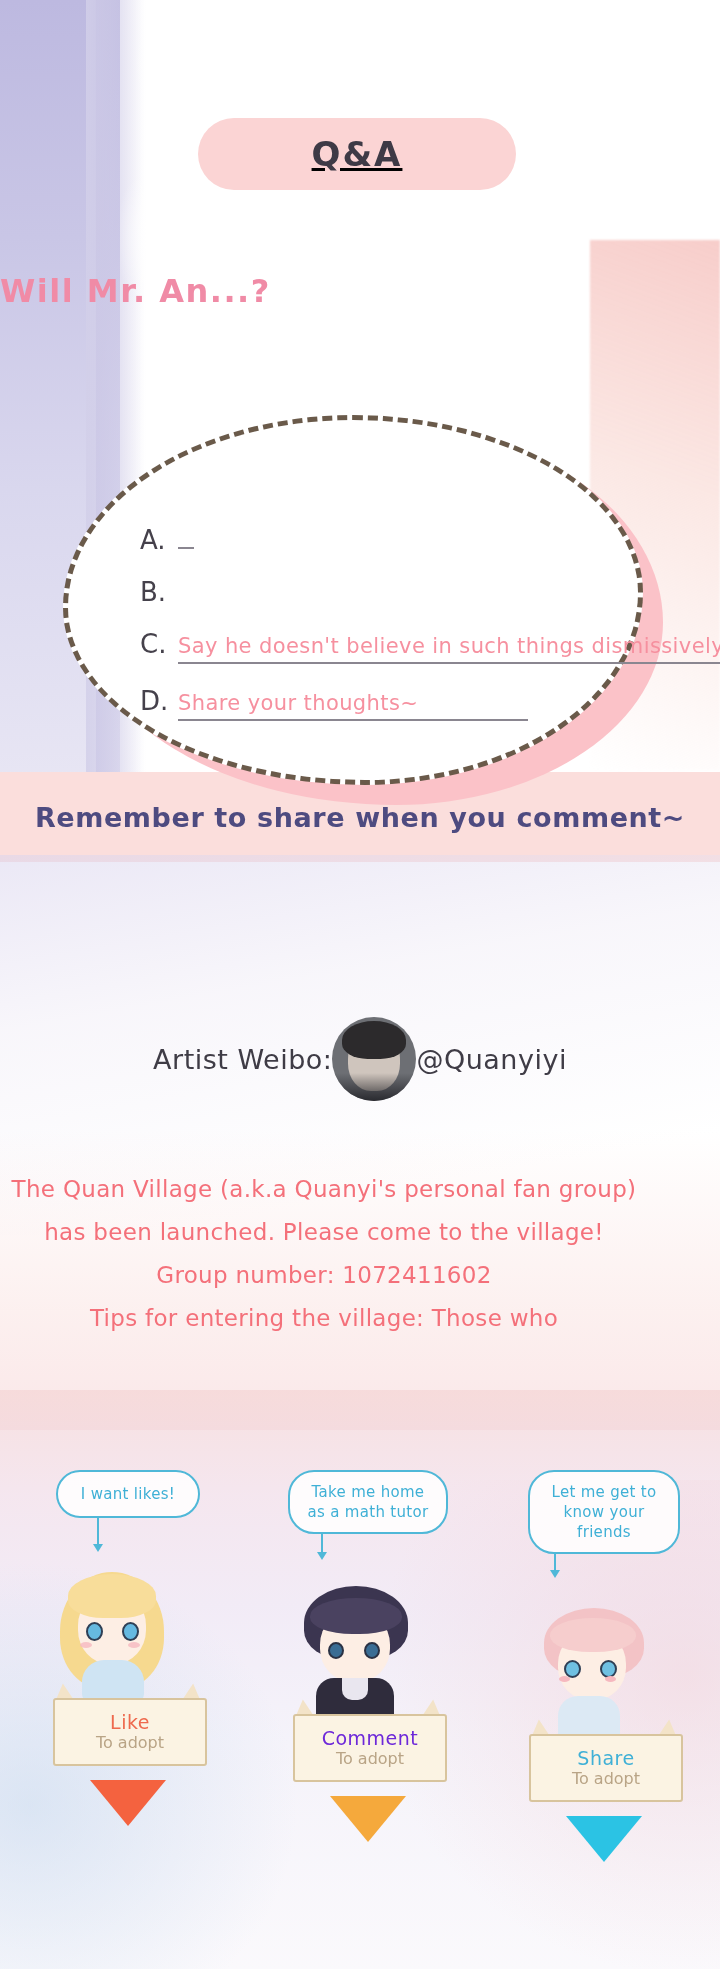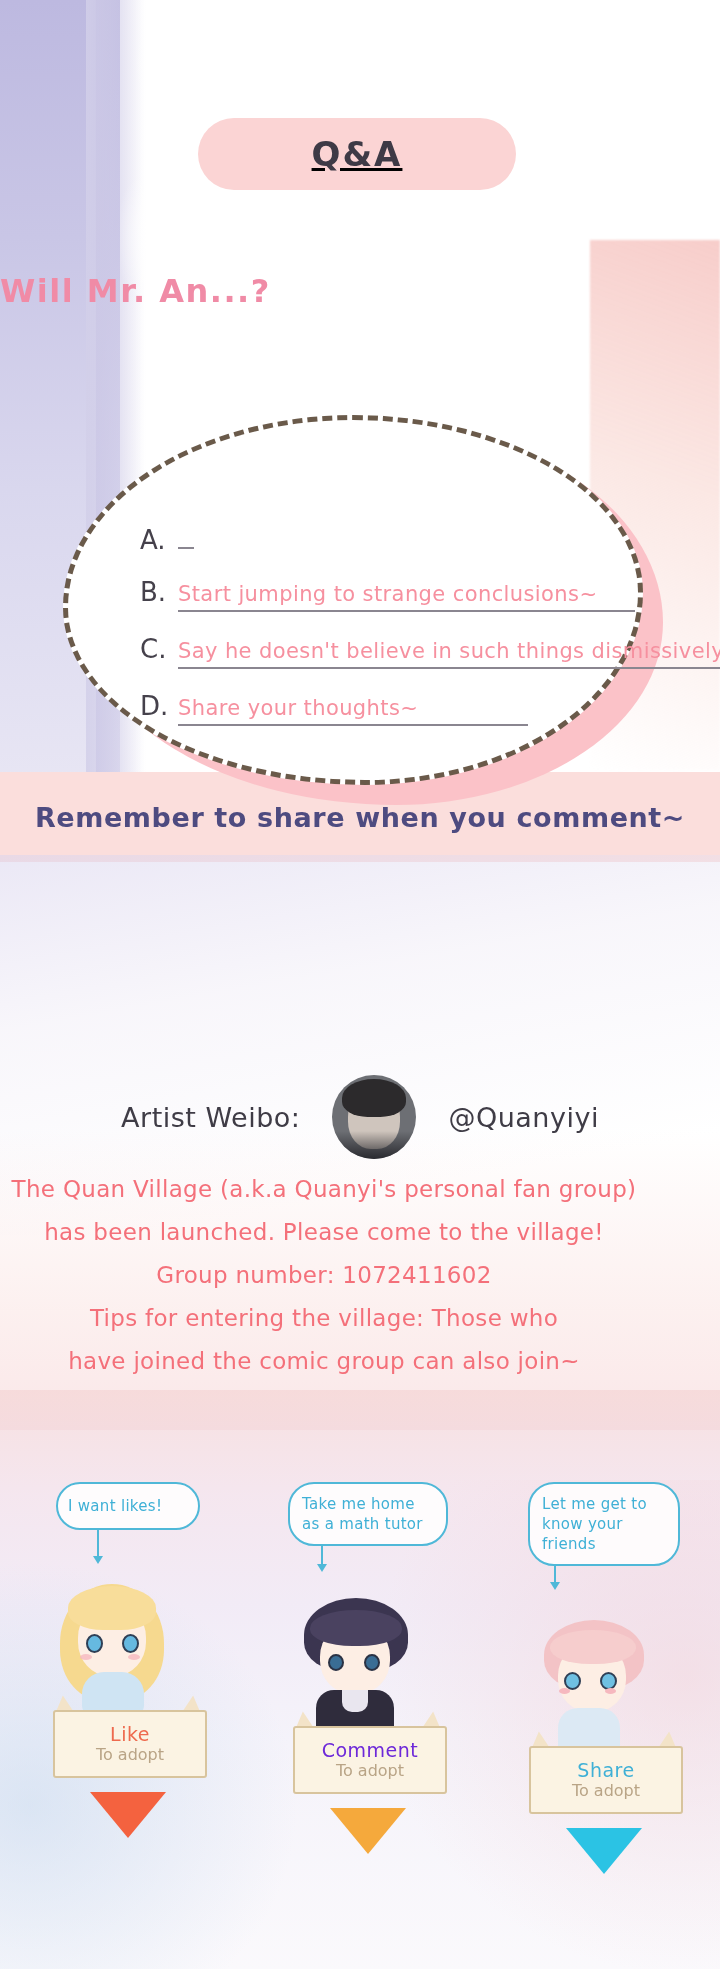--- a/index.html
+++ b/index.html
@@ -207,26 +207,25 @@
     justify-content: center;
     font-size: 27px;
     font-weight: bold;
     letter-spacing: 0.6px;
     color: #4e4b80;
   }
 
   
   .weibo-row {
     position: absolute;
-    left: 0; top: 1075px;
+    left: 0; top: 1017px;
     width: 720px;
     display: flex;
     align-items: center;
     justify-content: center;
-    gap: 32px;
   }
   .weibo-label {
     font-size: 27px;
     color: #3f3c46;
     letter-spacing: 0.5px;
   }
   .weibo-avatar {
     width: 84px; height: 84px;
     border-radius: 50%;
     overflow: hidden;
@@ -282,26 +281,26 @@
   .char {
     position: absolute;
     width: 200px;
   }
   .char.c1 { left: 28px; }
   .char.c2 { left: 268px; }
   .char.c3 { left: 504px; }
 
   .bubble {
     position: relative;
-    margin: 12px auto;
+    margin: 0 auto;
     border: 2px solid #4fb8d8;
     border-radius: 26px;
     background: rgba(255,255,255,0.85);
     color: #3fb0d6;
-    text-align: left;
+    text-align: center;
     font-size: 15px;
     line-height: 20px;
     padding: 10px 12px;
     letter-spacing: 0.3px;
   }
   .char.c1 .bubble { width: 120px; padding: 12px 10px; }
   .char.c2 .bubble { width: 132px; }
   .char.c3 .bubble { width: 124px; }
 
   .bubble-tail {
@@ -551,24 +550,20 @@
 
   <div class="answers">
     <div class="answer-row a">
       <span class="answer-letter">A.</span>
       <span class="answer-text-wrap">
         <span class="answer-rule"></span>
       </span>
     </div>
     <div class="answer-row b">
       <span class="answer-letter">B.</span>
-      <span class="answer-text-wrap">
-        <span class="answer-text">Start jumping to strange conclusions~</span>
-        <span class="answer-rule"></span>
-      </span>
     </div>
     <div class="answer-row c">
       <span class="answer-letter">C.</span>
       <span class="answer-text-wrap">
         <span class="answer-text">Say he doesn't believe in such things dismissively~</span>
         <span class="answer-rule"></span>
       </span>
     </div>
     <div class="answer-row d">
       <span class="answer-letter">D.</span>
@@ -589,21 +584,20 @@
       <span class="shadow"></span>
     </span>
     <span class="weibo-handle">@Quanyiyi</span>
   </div>
 
   <div class="group-info">
     <div>The Quan Village (a.k.a Quanyi's personal fan group)</div>
     <div>has been launched. Please come to the village!</div>
     <div>Group number: 1072411602</div>
     <div>Tips for entering the village: Those who</div>
-    <div>have joined the comic group can also join~</div>
   </div>
 
   <div class="chars">
 
     <div class="char c1">
       <div class="bubble">
         <span>I want likes!</span>
         <span class="bubble-tail"></span>
       </div>
       <div class="figure">

